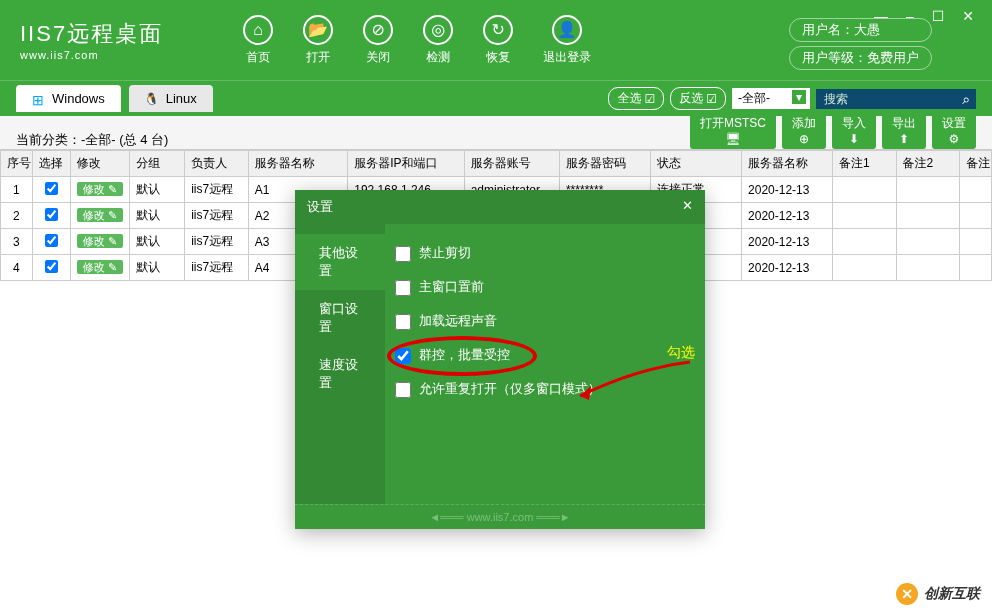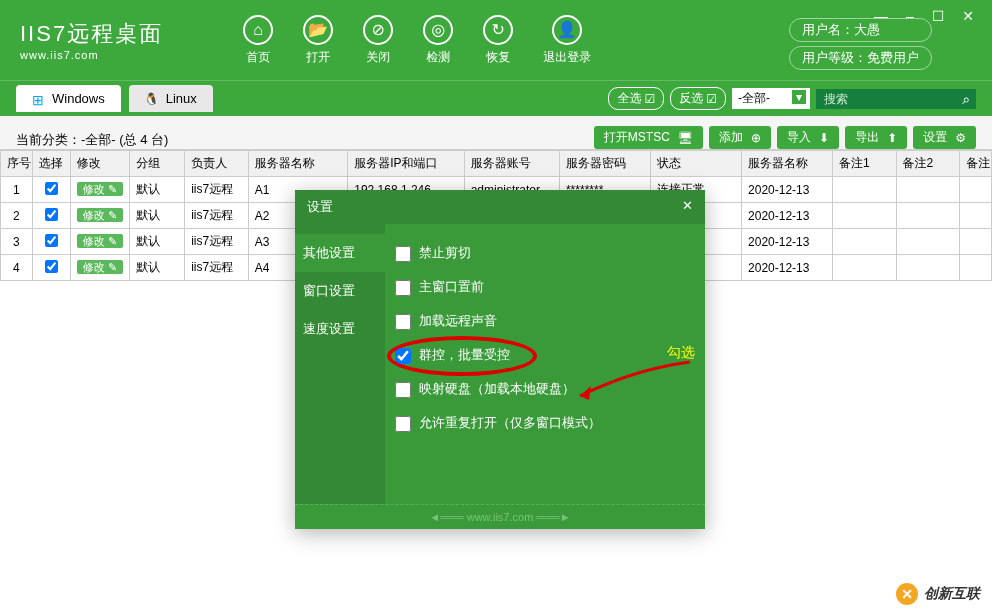--- a/index.html
+++ b/index.html
@@ -24,42 +24,42 @@
 .tab { background: #fff; padding: 6px 16px; border-radius: 4px 4px 0 0; font-size: 13px; display: flex; align-items: center; gap: 6px; cursor: pointer; }
 .tab.inactive { background: #e8e8e8; }
 .win-flag { width: 14px; height: 14px; display: inline-block; }
 .win-flag::before { content:"⊞"; color:#00a4ef; font-size:14px; }
 .linux-icon::before { content:"🐧"; font-size:12px; }
 
 .toolbar-right { margin-left: auto; display: flex; gap: 6px; align-items: center; }
 .tb-btn { background: transparent; border: 1px solid #fff; color: #fff; padding: 2px 8px; font-size: 12px; border-radius: 10px; cursor: pointer; display:flex; align-items:center; gap:3px; }
 .tb-select { background: #fff; padding: 2px 40px 2px 6px; font-size: 12px; position: relative; }
 .tb-select::after { content:"▾"; position:absolute; right:4px; background:#3da93d; color:#fff; padding:0 4px; }
-.tb-search { background: #15803d; border: none; padding: 3px 30px 3px 8px; font-size: 12px; color: #fff; width: 160px; }
+.tb-search { background: #0c4a6e; border: none; padding: 3px 30px 3px 8px; font-size: 12px; color: #fff; width: 160px; }
 .tb-search::placeholder { color: #d0e8d0; }
 .search-wrap { position: relative; }
 .search-wrap::after { content:"⌕"; position:absolute; right:6px; top:2px; color:#fff; font-size:14px; }
 
 .subbar { background: #f5f5f5; height: 34px; display: flex; align-items: flex-end; padding: 0 16px; font-size: 13px; border-bottom: 1px solid #ccc; }
 .subbar-right { margin-left: auto; display: flex; gap: 6px; }
-.sb-btn { background: #3da93d; color: #fff; border: none; padding: 3px 10px; font-size: 12px; border-radius: 3px; cursor: pointer; display:flex; align-items:center; gap:8px; }
+.sb-btn { background: #3da93d; color: #fff; border: none; padding: 3px 10px; font-size: 12px; border-radius: 3px; cursor: pointer; display:flex; align-items:center; gap:0;flex-direction:column; }
 
 .table { width: 100%; border-collapse: collapse; font-size: 12px; table-layout: fixed; }
 .table th, .table td { border: 1px solid #ccc; padding: 4px 6px; text-align: left; background: #fff; white-space: nowrap; overflow: hidden; }
 .table th { background: #f0f0f0; font-weight: normal; }
 .mod-btn { background: #5cb85c; color: #fff; padding: 1px 6px; font-size: 11px; cursor: pointer; border-radius:2px; }
 .mod-btn::after { content:" ✎"; }
 .chk { width: 13px; height: 13px; }
 
 .modal-overlay { position: absolute; top: 190px; left: 295px; width: 410px; background: #3a9a3a; box-shadow: 0 4px 20px rgba(0,0,0,0.3); }
 .modal-title { background: #348a34; color: #fff; padding: 8px 12px; font-size: 13px; display: flex; justify-content: space-between; }
 .modal-close { cursor: pointer; }
 .modal-body { display: flex; min-height: 280px; }
 .modal-side { width: 90px; background: #348a34; padding-top: 10px; }
-.modal-side-item { color: #fff; padding: 10px 8px; font-size: 13px; cursor: pointer; }
+.modal-side-item { color: #fff; padding: 10px 24px; font-size: 13px; cursor: pointer; }
 .modal-side-item.active { background: #3a9a3a; }
 .modal-content { flex: 1; padding: 20px 10px; position: relative; }
 .opt { display: flex; align-items: flex-end; gap: 8px; color: #fff; font-size: 13px; margin-bottom: 16px; }
 .opt input { width: 16px; height: 16px; }
 .opt.highlight { position: relative; }
 .red-circle { position: absolute; border: 4px solid #d00; border-radius: 50%; width: 150px; height: 40px; top: -10px; left: -8px; pointer-events: none; }
 .arrow-annot { position: absolute; top: 130px; left: 190px; width: 140px; height: 60px; pointer-events:none; }
 .arrow-label { color: #ff0; font-size: 14px; position:absolute; top:-10px; right:20px; }
 .modal-footer { text-align: center; color: #7ac07a; font-size: 11px; padding: 6px 0; border-top: 1px dashed #5ab05a; }
 
@@ -285,24 +285,20 @@
           <input type="checkbox" style="">
           <span>加载远程声音</span>
         </label>
       <label class="opt highlight">
         <input type="checkbox" checked="" style="">
           <span>群控，批量受控</span>
         <div class="red-circle"></div>
       </label>
       <label class="opt">
           <input type="checkbox" style="">
-          <span>映射硬盘（加载本地硬盘）</span>
-        </label>
-      <label class="opt">
-          <input type="checkbox" style="">
           <span>允许重复打开（仅多窗口模式）</span>
         </label>
       <div class="arrow-annot">
         <span class="arrow-label">勾选</span>
         <svg width="140" height="60" style="position:absolute;top:0;left:0">
           <path d="M 115 8 Q 60 15 5 42" stroke="#d00" stroke-width="3" fill="none"></path>
           <path d="M 5 42 L 16 32 L 14 46 Z" fill="#d00"></path>
         </svg>
       </div>
     </div>

